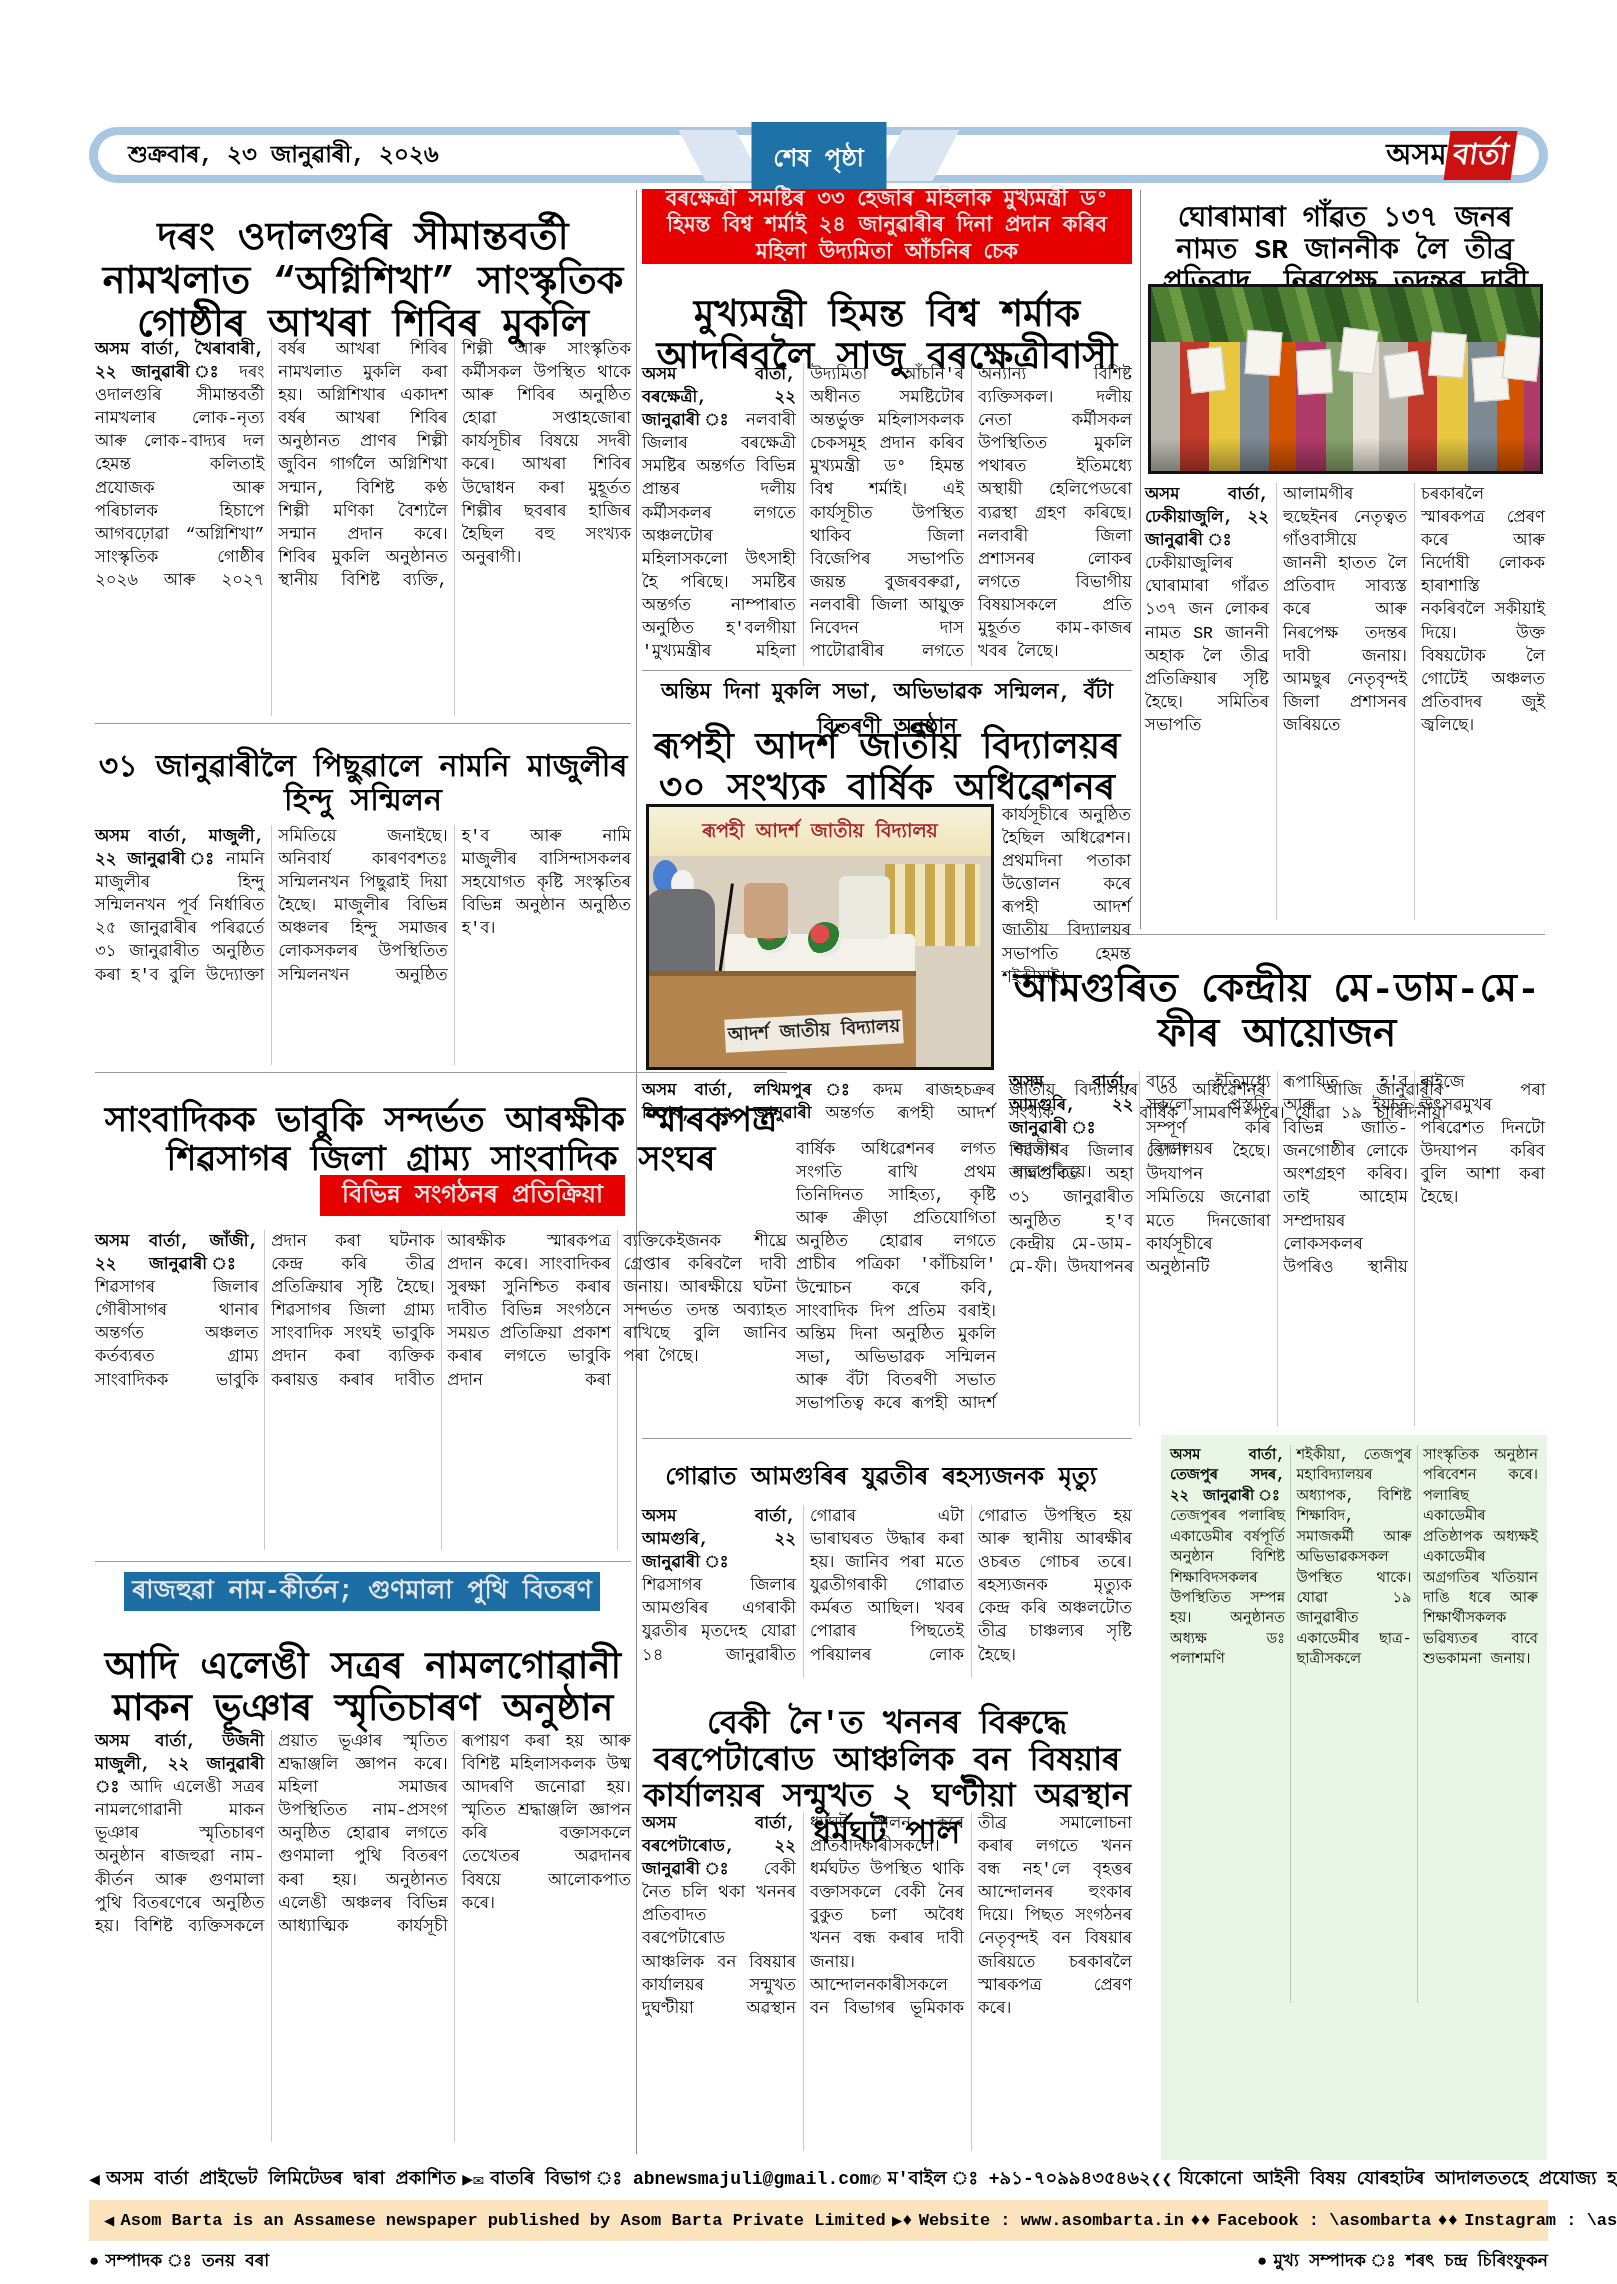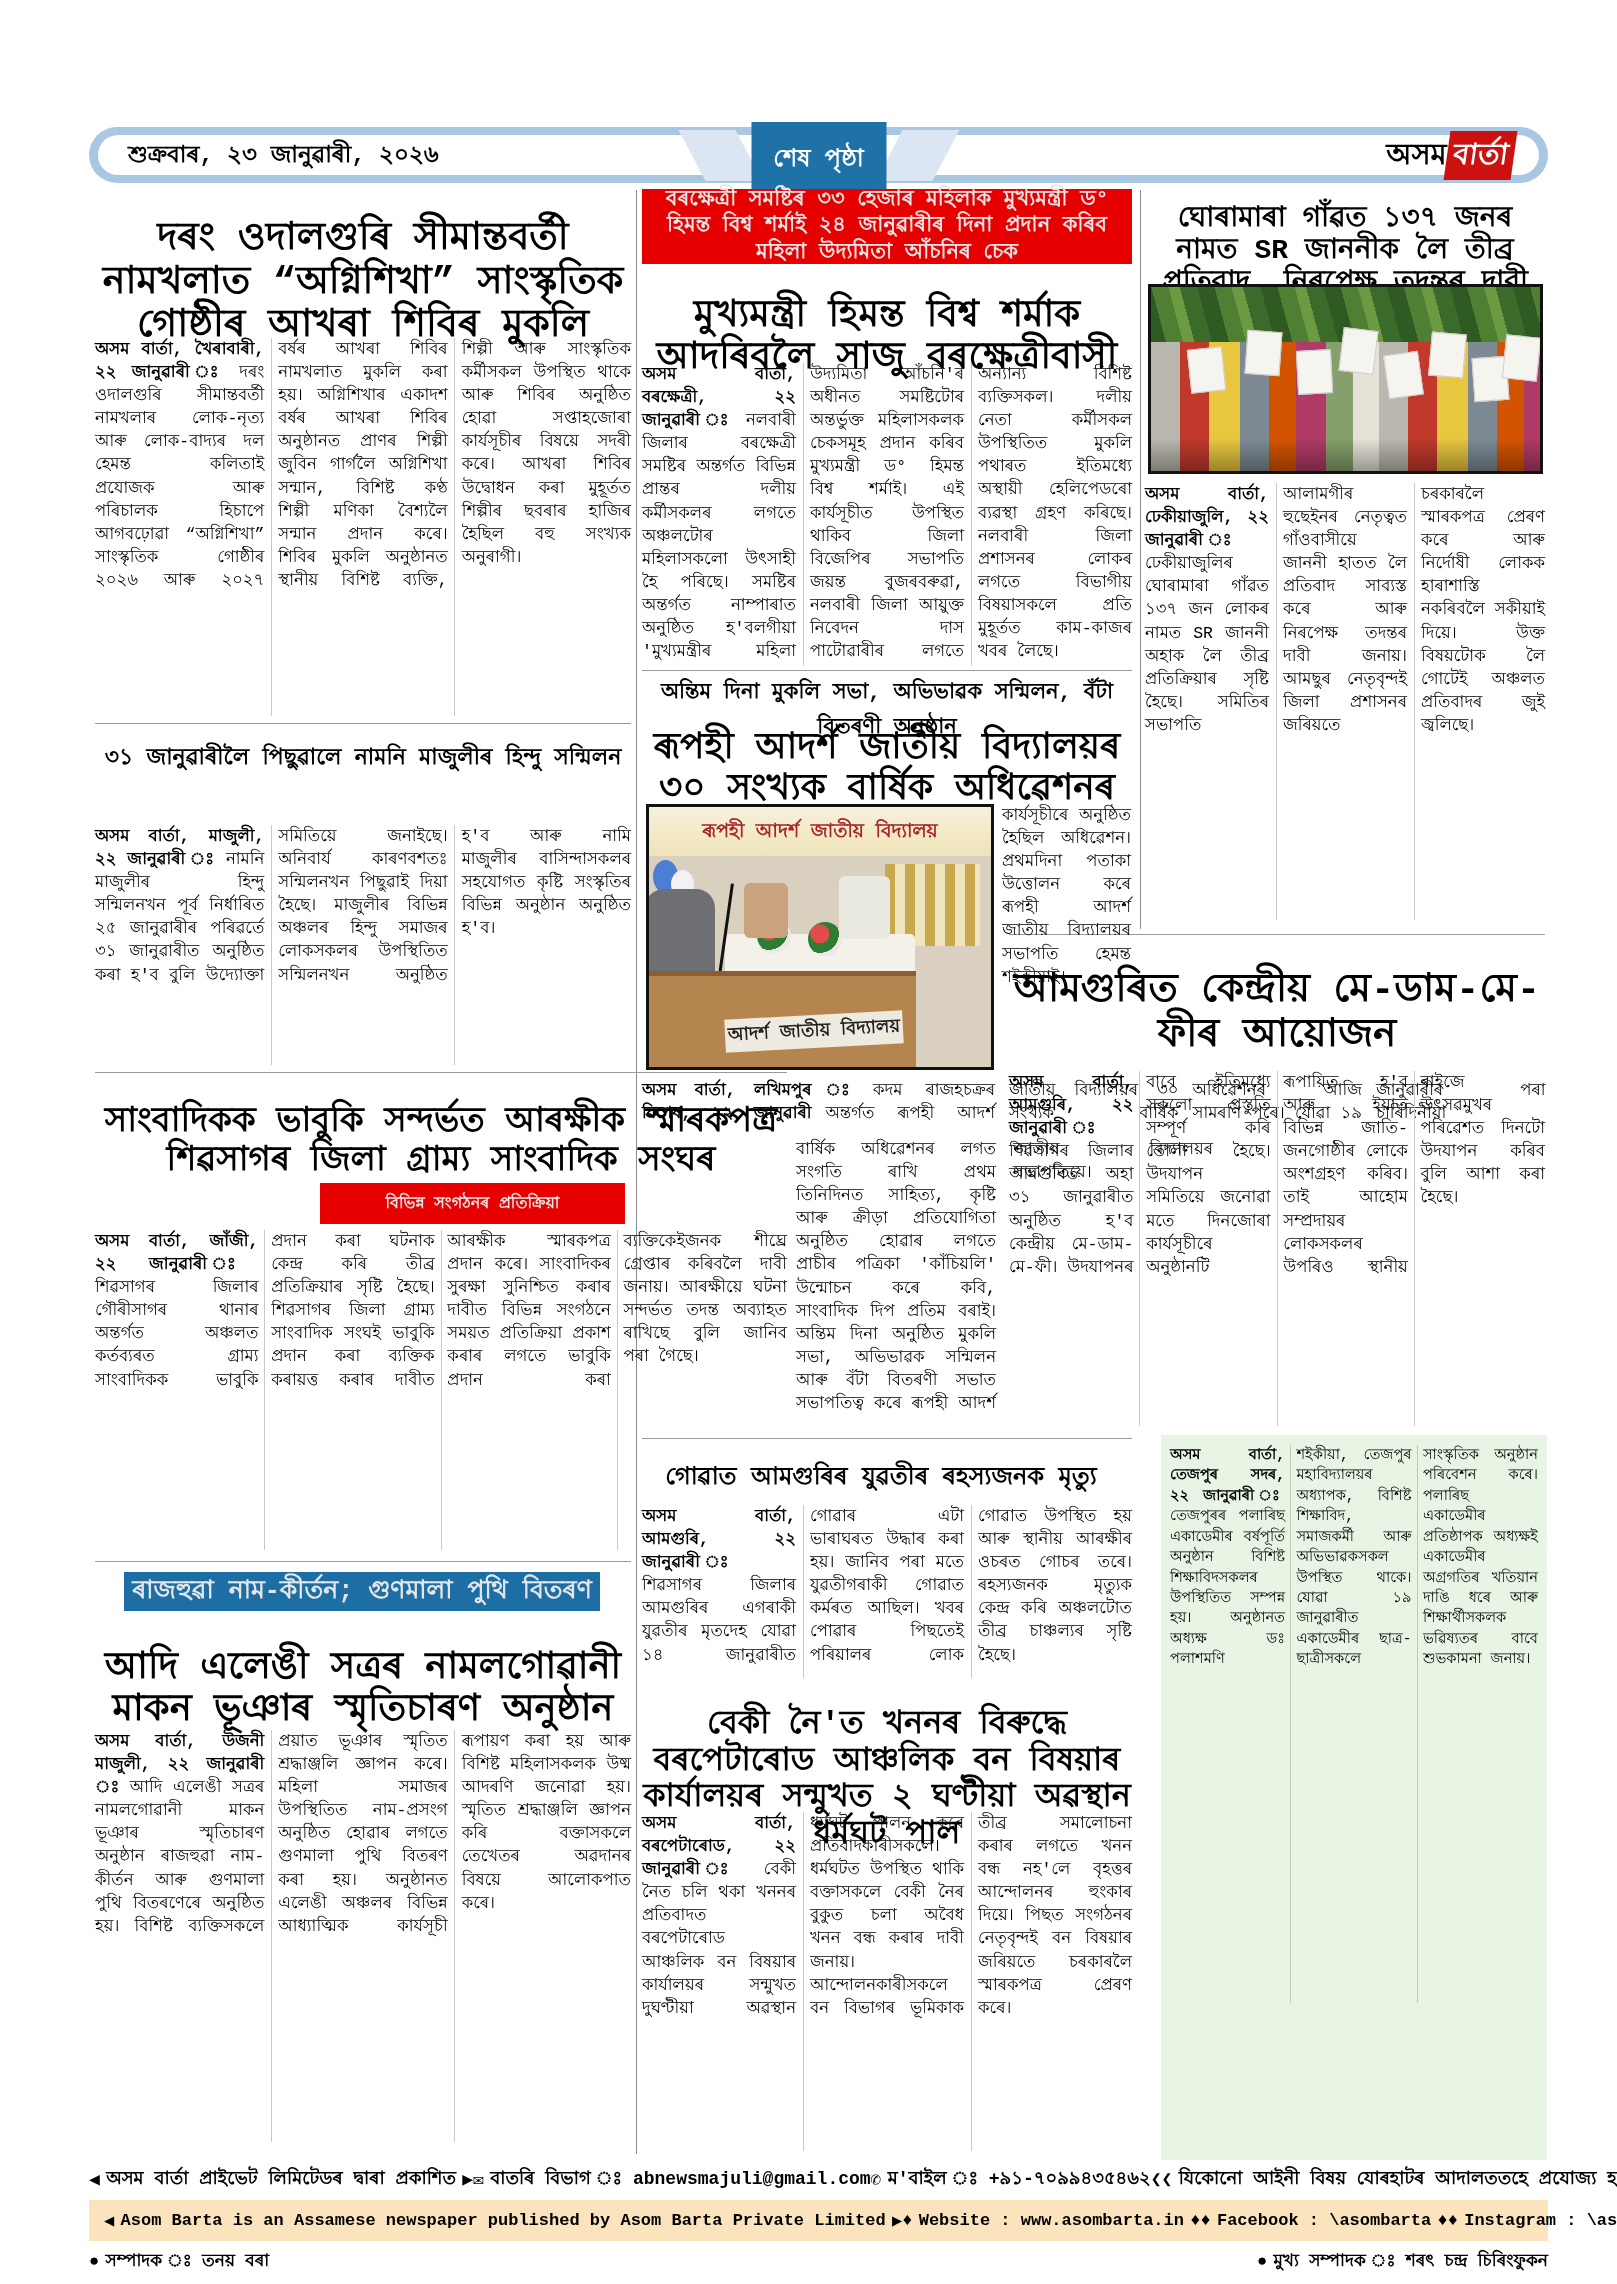--- a/index.html
+++ b/index.html
@@ -89,30 +89,30 @@
 
   <section>
     <h1 class="abs headline" style="left:95px;top:192px;width:536px;font-size:38px;">দৰং ওদালগুৰি সীমান্তবৰ্তী নামখলাত “অগ্নিশিখা” সাংস্কৃতিক গোষ্ঠীৰ আখৰা শিবিৰ মুকলি</h1>
     <div class="abs bodytext cols3" style="left:95px;top:338px;width:536px;height:378px;">
       <strong>অসম বাৰ্তা, খৈৰাবাৰী, ২২ জানুৱাৰী ঃ</strong>
       <span>দৰং ওদালগুৰি সীমান্তবৰ্তী নামখলাৰ লোক-নৃত্য আৰু লোক-বাদ্যৰ দল হেমন্ত কলিতাই প্ৰযোজক আৰু পৰিচালক হিচাপে আগবঢ়োৱা “অগ্নিশিখা” সাংস্কৃতিক গোষ্ঠীৰ ২০২৬ আৰু ২০২৭ বৰ্ষৰ আখৰা শিবিৰ নামখলাত মুকলি কৰা হয়। অগ্নিশিখাৰ একাদশ বৰ্ষৰ আখৰা শিবিৰ অনুষ্ঠানত প্ৰাণৰ শিল্পী জুবিন গাৰ্গলৈ অগ্নিশিখা সন্মান, বিশিষ্ট কণ্ঠ শিল্পী মণিকা বৈশ্যলৈ সন্মান প্ৰদান কৰে। শিবিৰ মুকলি অনুষ্ঠানত স্থানীয় বিশিষ্ট ব্যক্তি, শিল্পী আৰু সাংস্কৃতিক কৰ্মীসকল উপস্থিত থাকে আৰু শিবিৰ অনুষ্ঠিত হোৱা সপ্তাহজোৰা কাৰ্যসূচীৰ বিষয়ে সদৰী কৰে। আখৰা শিবিৰ উদ্বোধন কৰা মুহূৰ্তত শিল্পীৰ ছবৰাৰ হাজিৰ হৈছিল বহু সংখ্যক অনুৰাগী।</span>
     </div>
   </section>
 
   <section>
-    <h1 class="abs headline" style="left:95px;top:731px;width:536px;font-size:22px;">৩১ জানুৱাৰীলৈ পিছুৱালে নামনি মাজুলীৰ হিন্দু সন্মিলন</h1>
+    <h1 class="abs headline" style="left:95px;top:731px;width:536px;font-size:30px;">৩১ জানুৱাৰীলৈ পিছুৱালে নামনি মাজুলীৰ হিন্দু সন্মিলন</h1>
     <div class="abs bodytext cols3" style="left:95px;top:825px;width:536px;height:240px;">
       <strong>অসম বাৰ্তা, মাজুলী, ২২ জানুৱাৰী ঃ</strong>
       <span>নামনি মাজুলীৰ হিন্দু সন্মিলনখন পূৰ্ব নিৰ্ধাৰিত ২৫ জানুৱাৰীৰ পৰিৱৰ্তে ৩১ জানুৱাৰীত অনুষ্ঠিত কৰা হ'ব বুলি উদ্যোক্তা সমিতিয়ে জনাইছে। অনিবাৰ্য কাৰণবশতঃ সন্মিলনখন পিছুৱাই দিয়া হৈছে। মাজুলীৰ বিভিন্ন অঞ্চলৰ হিন্দু সমাজৰ লোকসকলৰ উপস্থিতিত সন্মিলনখন অনুষ্ঠিত হ'ব আৰু নামি মাজুলীৰ বাসিন্দাসকলৰ সহযোগত কৃষ্টি সংস্কৃতিৰ বিভিন্ন অনুষ্ঠান অনুষ্ঠিত হ'ব।</span>
     </div>
   </section>
 
   <section>
     <h1 class="abs headline" style="left:95px;top:1080px;width:692px;font-size:34px;">সাংবাদিকক ভাবুকি সন্দৰ্ভত আৰক্ষীক স্মাৰকপত্ৰ শিৱসাগৰ জিলা গ্ৰাম্য সাংবাদিক সংঘৰ</h1>
-    <div class="abs kicker red" style="left:320px;top:1175px;width:305px;height:41px;font-size:16px;margin-top:8px;">বিভিন্ন সংগঠনৰ প্ৰতিক্ৰিয়া</div>
+    <div class="abs kicker red" style="left:320px;top:1175px;width:305px;height:41px;font-size:24px;">বিভিন্ন সংগঠনৰ প্ৰতিক্ৰিয়া</div>
     <div class="abs bodytext cols4" style="left:95px;top:1230px;width:692px;height:320px;">
       <strong>অসম বাৰ্তা, জাঁজী, ২২ জানুৱাৰী ঃ</strong>
       <span>শিৱসাগৰ জিলাৰ গৌৰীসাগৰ থানাৰ অন্তৰ্গত অঞ্চলত কৰ্তব্যৰত গ্ৰাম্য সাংবাদিকক ভাবুকি প্ৰদান কৰা ঘটনাক কেন্দ্ৰ কৰি তীব্ৰ প্ৰতিক্ৰিয়াৰ সৃষ্টি হৈছে। শিৱসাগৰ জিলা গ্ৰাম্য সাংবাদিক সংঘই ভাবুকি প্ৰদান কৰা ব্যক্তিক কৰায়ত্ত কৰাৰ দাবীত আৰক্ষীক স্মাৰকপত্ৰ প্ৰদান কৰে। সাংবাদিকৰ সুৰক্ষা সুনিশ্চিত কৰাৰ দাবীত বিভিন্ন সংগঠনে সময়ত প্ৰতিক্ৰিয়া প্ৰকাশ কৰাৰ লগতে ভাবুকি প্ৰদান কৰা ব্যক্তিকেইজনক শীঘ্ৰে গ্ৰেপ্তাৰ কৰিবলৈ দাবী জনায়। আৰক্ষীয়ে ঘটনা সন্দৰ্ভত তদন্ত অব্যাহত ৰাখিছে বুলি জানিব পৰা গৈছে।</span>
     </div>
   </section>
 
   <section>
     <div class="abs kicker blue" style="left:124px;top:1572px;width:476px;height:39px;font-size:25px;">ৰাজহুৱা নাম-কীৰ্তন; গুণমালা পুথি বিতৰণ</div>
     <h1 class="abs headline" style="left:95px;top:1622px;width:536px;font-size:37px;">আদি এলেঙী সত্ৰৰ নামলগোৱানী মাকন ভূঞাৰ স্মৃতিচাৰণ অনুষ্ঠান</h1>
     <div class="abs bodytext cols3" style="left:95px;top:1730px;width:536px;height:412px;">

